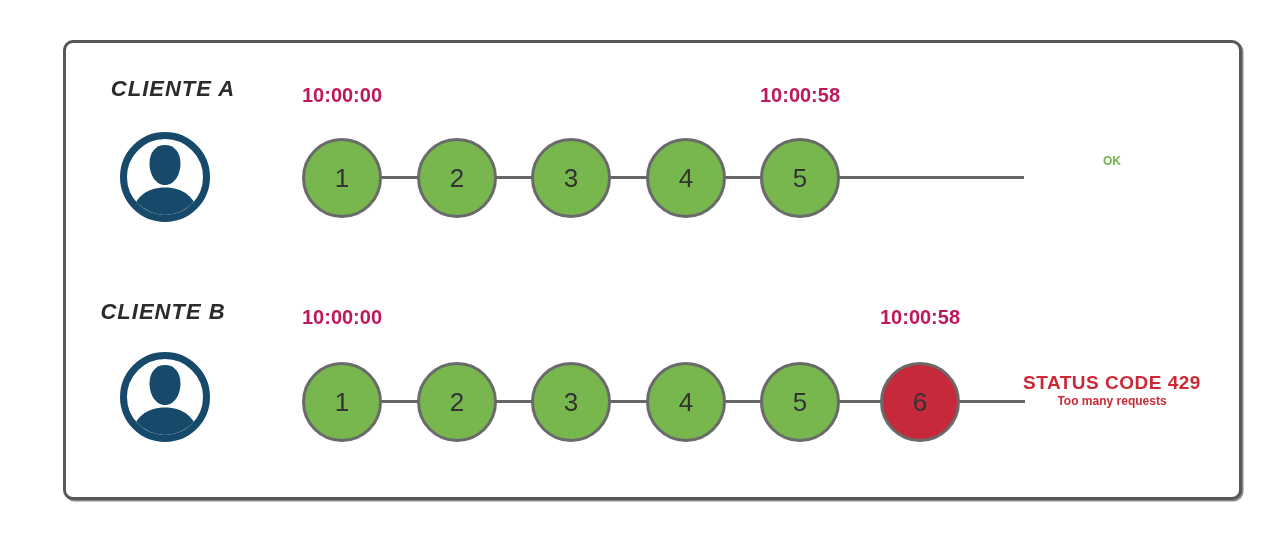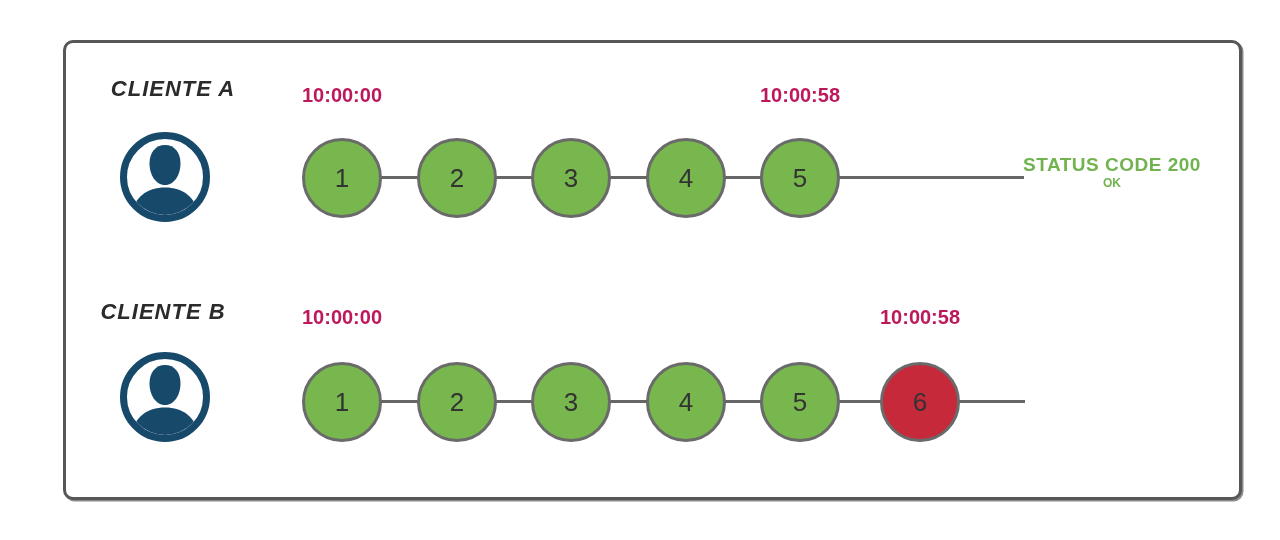--- a/index.html
+++ b/index.html
@@ -64,21 +64,20 @@
       <span>3</span>
       </div>
     <div class="circle" style="left: 646px; top: 138px; background-color: rgb(119, 183, 78);">
       <span>4</span>
       </div>
     <div class="circle" style="left: 760px; top: 138px; background-color: rgb(119, 183, 78);">
       <span>5</span>
       </div>
 
     <div class="status" style="left: 1020px; top: 154px; color: rgb(114, 179, 80);">
-      <div class="l1">STATUS CODE 200</div>
       <div class="l2">OK</div>
     </div>
   </div>
 
   <div class="row">
     <div class="client-name" style="left:78px; top:299px;">CLIENTE B</div>
 
     <div class="avatar" style="left:117px; top:349px;">
       <svg width="96" height="96" viewBox="0 0 96 96">
         <defs>
@@ -111,14 +110,18 @@
     <div class="circle" style="left: 646px; top: 362px; background-color: rgb(119, 183, 78);">
       <span>4</span>
       </div>
     <div class="circle" style="left: 760px; top: 362px; background-color: rgb(119, 183, 78);">
       <span>5</span>
       </div>
     <div class="circle" style="left: 880px; top: 362px; background-color: rgb(197, 41, 58);">
       <span>6</span>
       </div>
 
+    <div class="status" style="left: 1020px; top: 372px; color: rgb(204, 41, 54);">
+      <div class="l1">STATUS CODE 429</div>
+      <div class="l2">Too many requests</div>
+    </div>
   </div>
 </div>
 
 </body></html>

